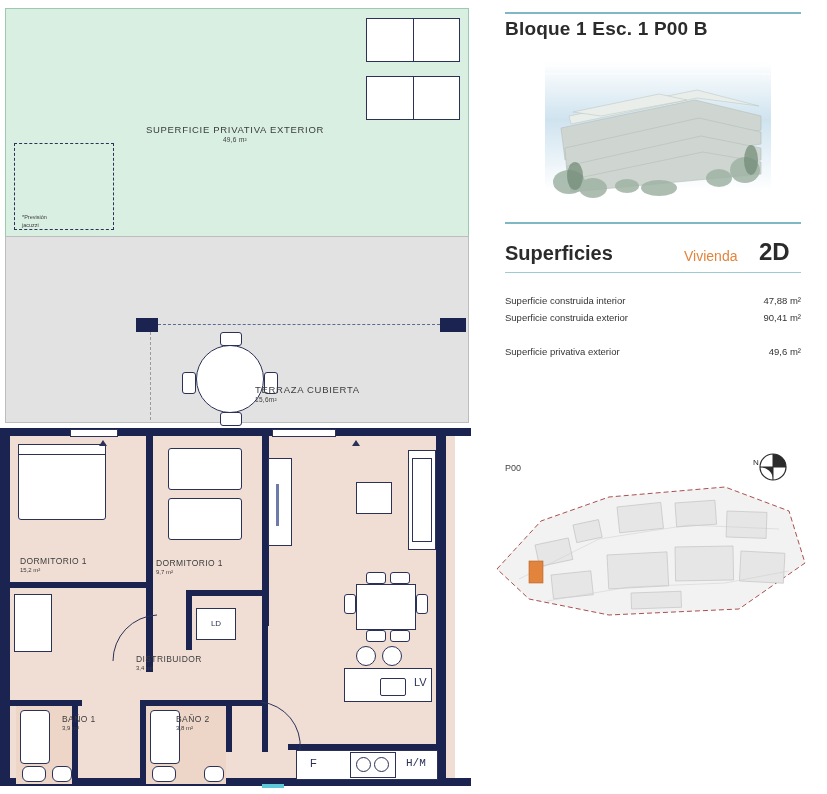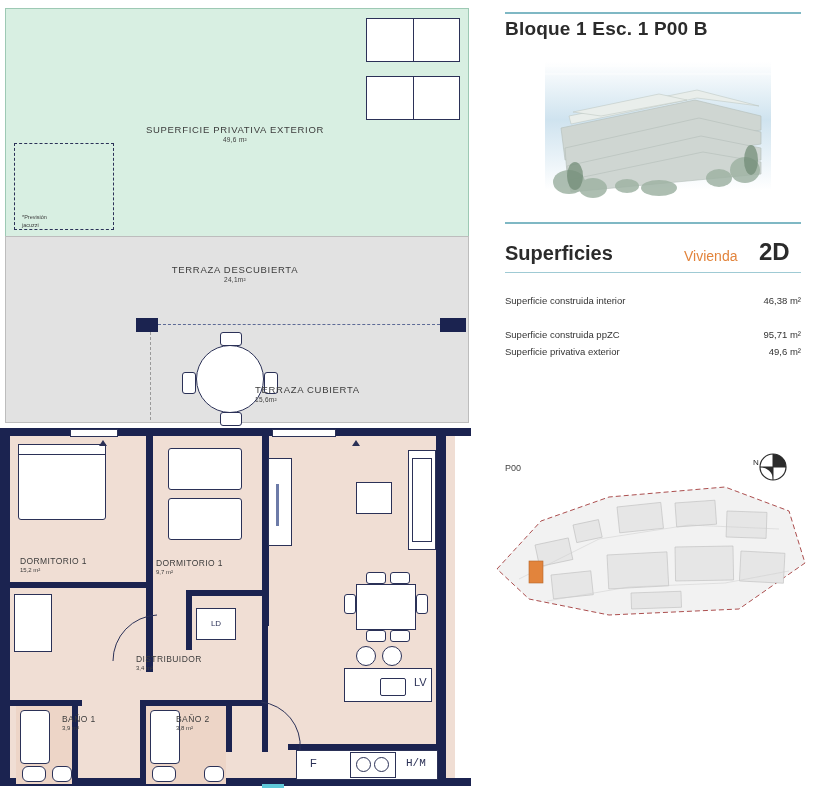--- a/index.html
+++ b/index.html
@@ -88,24 +88,20 @@
         <div class="div"></div>
       </div>
 
     <div class="dashbox"></div>
     <div class="dashnote">
       <span>*Previsión</span><br>
       <span>jacuzzi</span>
     </div>
 
     <div class="terr-desc"></div>
-    <div class="lbl" style="left:130px;top:264px;width:210px;">
-      <div class="t">TERRAZA DESCUBIERTA</div>
-      <div class="s">24,1m²</div>
-    </div>
 
     <div class="terr-cub-wallL"></div>
     <div class="terr-cub-wallR"></div>
     <div class="terr-dash"></div>
     <div class="terr-vdash"></div>
 
     <div class="table-round"></div>
     <div class="chair" style="left:220px;top:332px;width:20px;height:12px;border-radius:3px;"></div>
     <div class="chair" style="left:220px;top:412px;width:20px;height:12px;border-radius:3px;"></div>
     <div class="chair" style="left:182px;top:372px;width:12px;height:20px;border-radius:3px;"></div>
@@ -267,25 +263,25 @@
     <div class="rule" style="left:24px;top:218px;width:296px;"></div>
 
     <div class="sup-h">Superficies</div>
     <div class="sup-viv">Vivienda</div>
     <div class="sup-2d">2D</div>
 
     <div class="rule" style="left:24px;top:268px;width:296px;height:1px;background:#9fcad4;"></div>
 
     <div class="srow" style="top:291px;">
       <span>Superficie construida interior</span>
-      <span class="n">46,38 m²</span>
-    </div>
-    <div class="srow" style="top:325px;">
-      <span>Superficie construida ppZC</span>
-      <span class="n">95,71 m²</span>
+      <span class="n">47,88 m²</span>
+    </div>
+    <div class="srow" style="top:308px;">
+      <span>Superficie construida exterior</span>
+      <span class="n">90,41 m²</span>
     </div>
     <div class="srow" style="top:342px;">
       <span>Superficie privativa exterior</span>
       <span class="n">49,6 m²</span>
     </div>
 
     <div class="p00">P00</div>
 
     <div class="compass">
       <svg width="34" height="34" viewBox="0 0 34 34">

